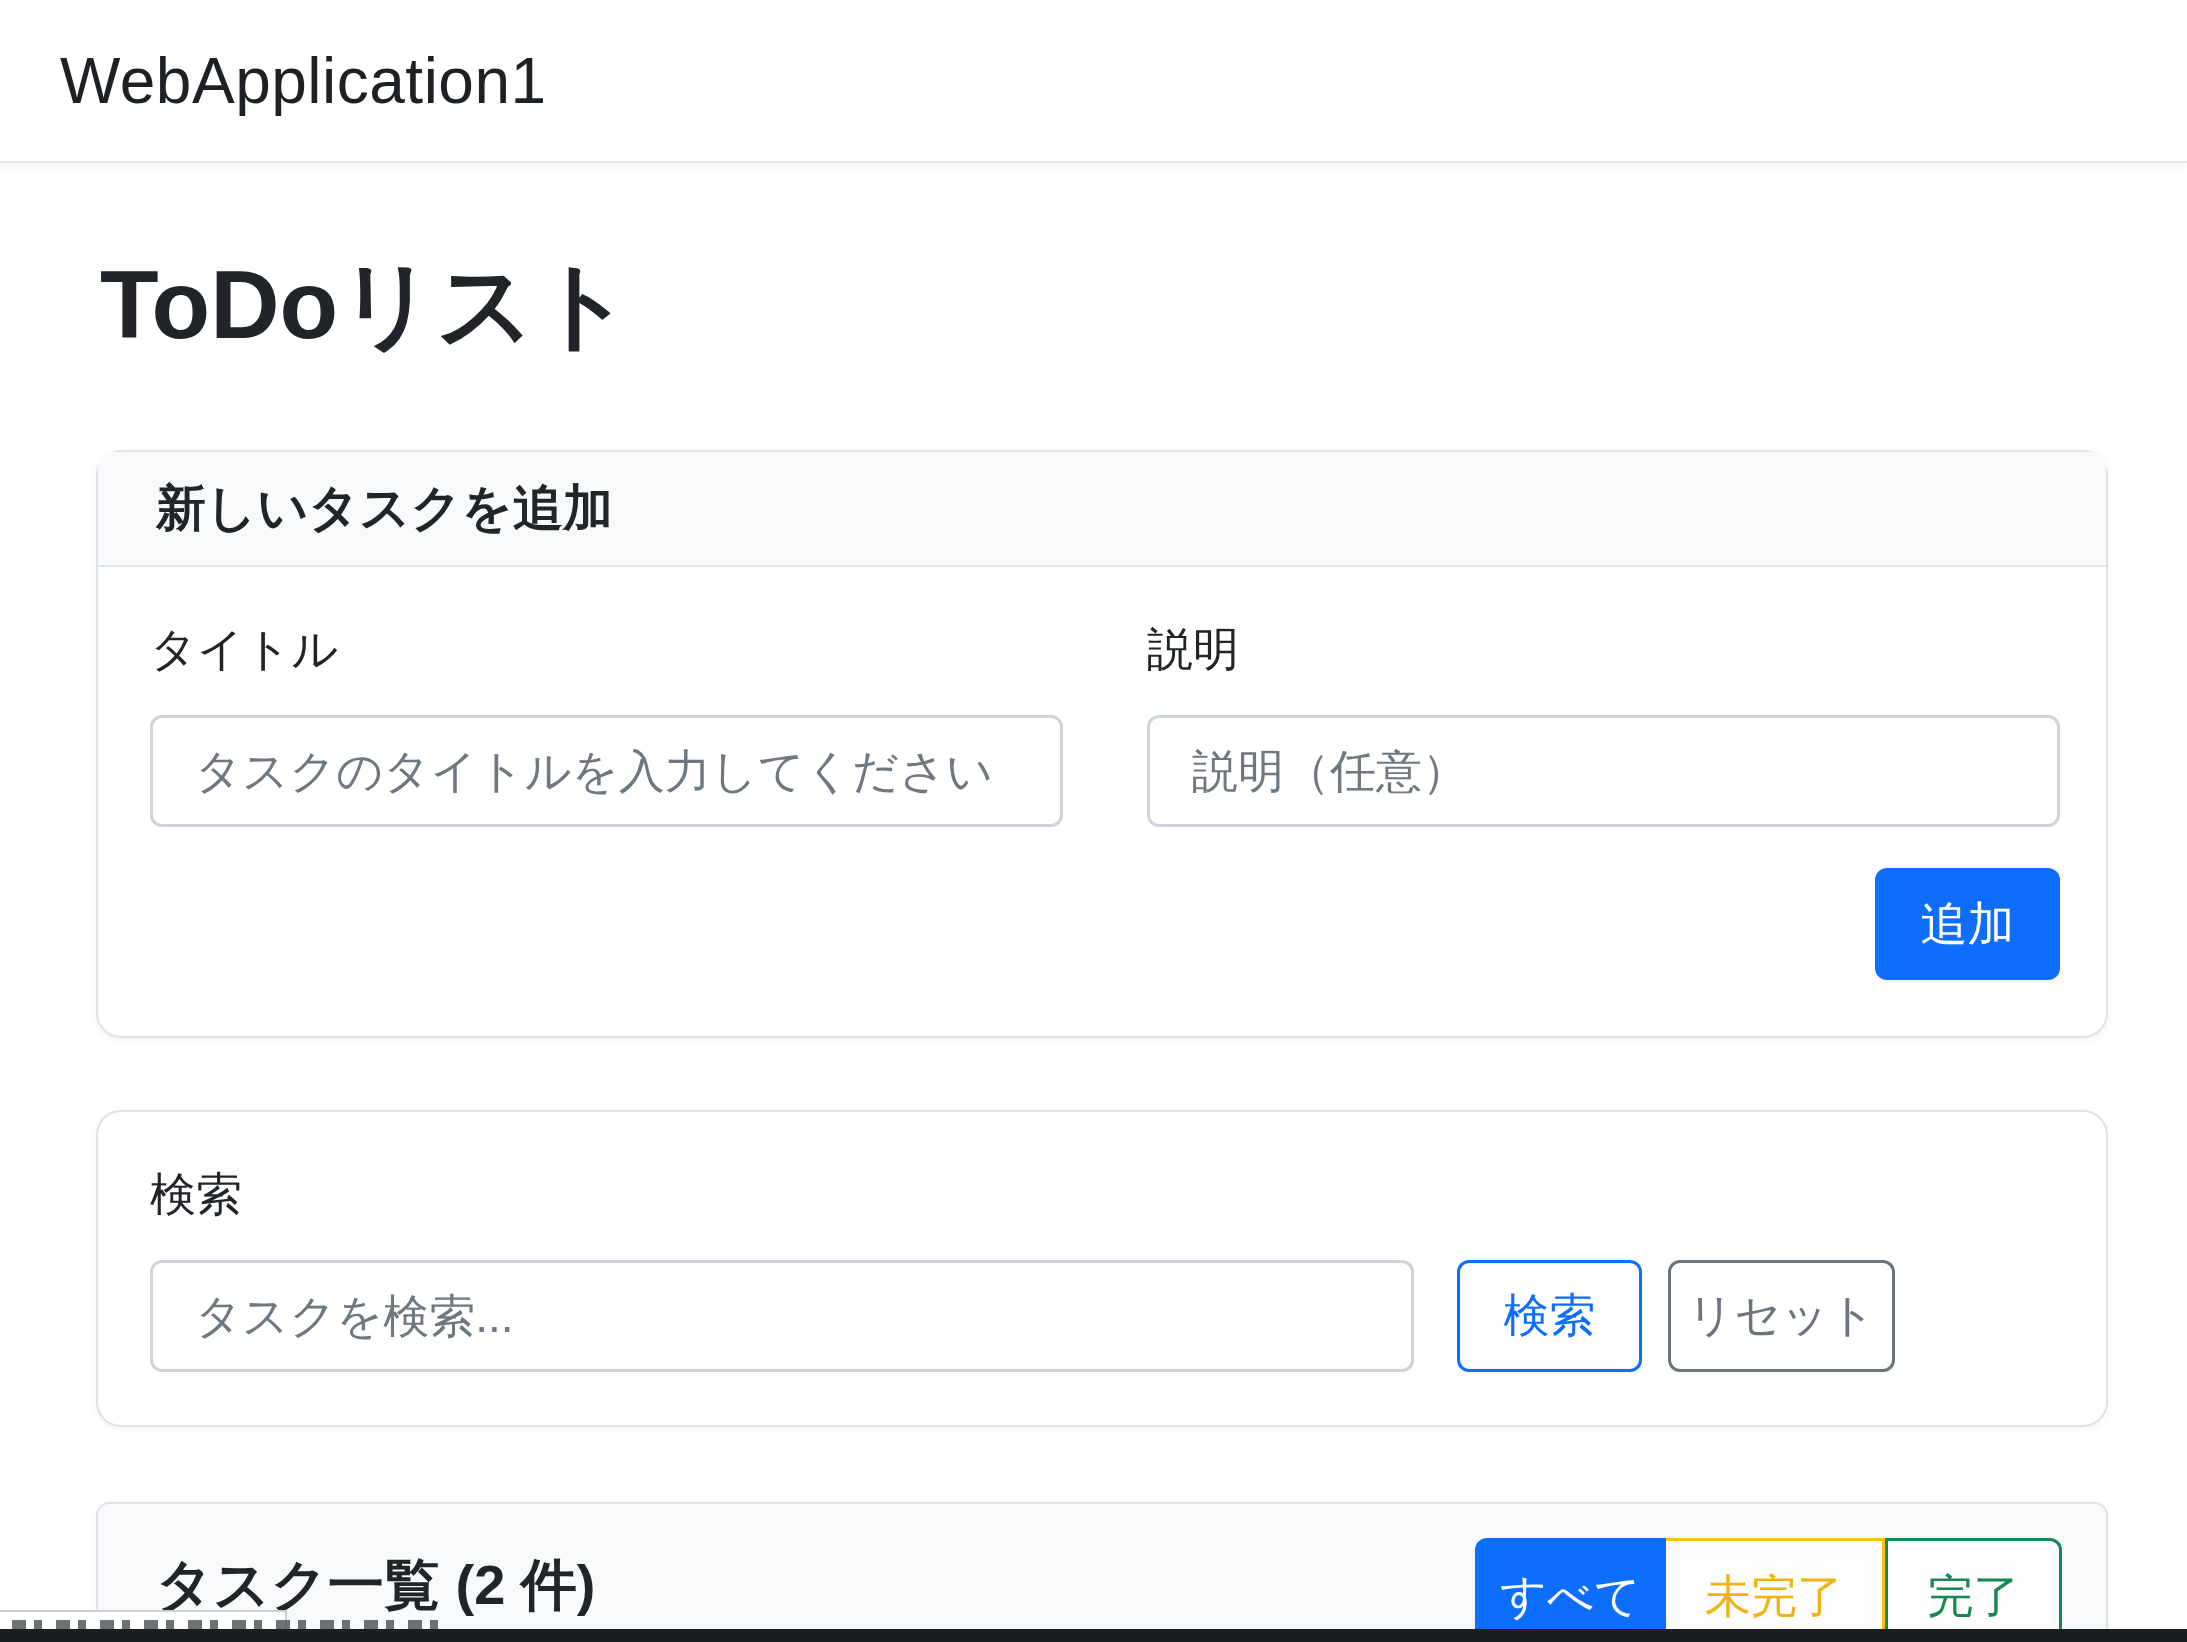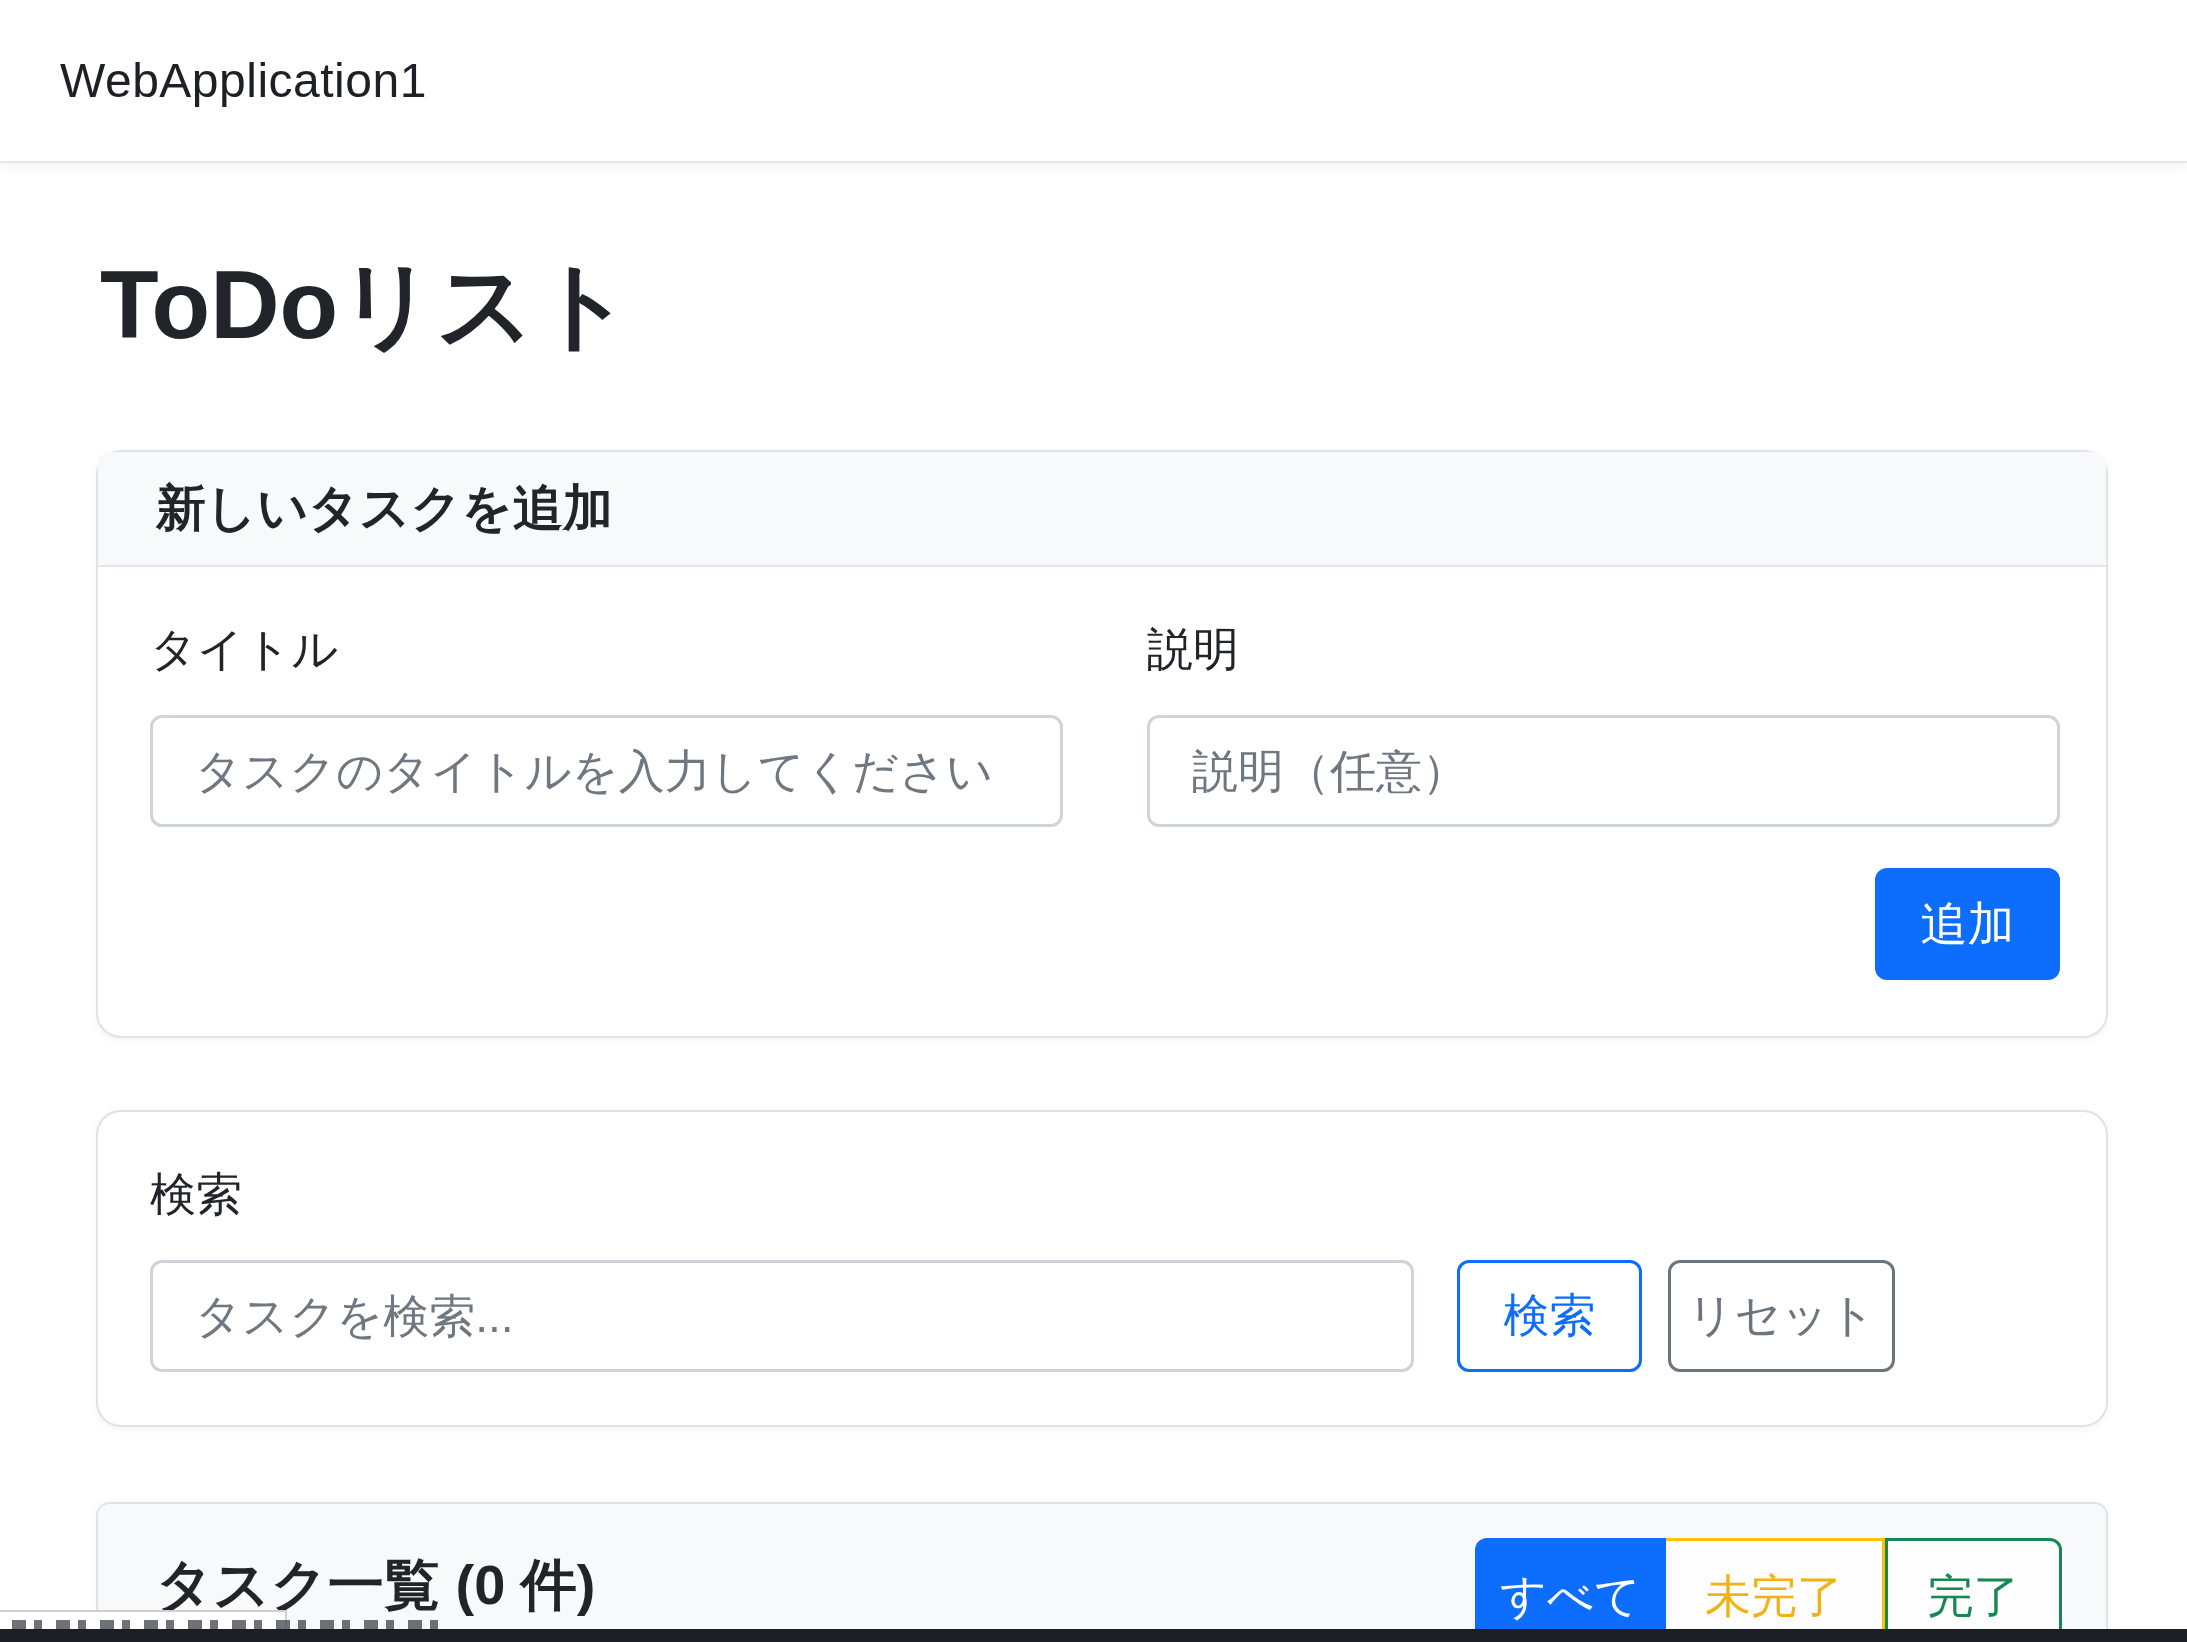--- a/index.html
+++ b/index.html
@@ -10,21 +10,21 @@
   }
   #page { position:relative; width:2187px; height:1642px; overflow:hidden; background:#fff; }
 
   
   .navbar {
     position:absolute; left:0; top:0; width:2187px; height:163px;
     background:#ffffff; border-bottom:2px solid #e7e7e7;
     box-shadow:0 6px 10px rgba(0,0,0,0.04);
     display:flex; align-items:center; padding:0 60px; z-index:5;
   }
-  .brand { font-size:48px; color:#1d2125; letter-spacing:0.5px; text-decoration:none; cursor:pointer; }
+  .brand { font-size:64px; color:#1d2125; letter-spacing:0.5px; text-decoration:none; cursor:pointer; }
   .nav-links { display:flex; align-items:center; margin-left:30px; }
   .nav-link { font-size:47px; color:#22262a; padding:0 22px; text-decoration:none; cursor:pointer; }
 
   
   .page-title {
     position:absolute; left:100px; top:252px;
     font-size:96px; font-weight:700; color:#212529; line-height:1.1;
   }
 
   
@@ -140,21 +140,21 @@
       <div class="search-row">
         <input class="text-input search-input" type="text" placeholder="タスクを検索..." style="">
         <button class="btn btn-outline-primary">検索</button>
         <button class="btn btn-outline-secondary">リセット</button>
       </div>
     </div>
   </section>
 
   <section class="card" id="card-list">
     <div class="list-header">
-      <div class="list-title">タスク一覧 (0 件)</div>
+      <div class="list-title">タスク一覧 (2 件)</div>
       <div class="filter-group">
         <button class="filter-btn filter-all">すべて</button>
         <button class="filter-btn filter-open">未完了</button>
         <button class="filter-btn filter-done">完了</button>
       </div>
     </div>
   </section>
 
   <div class="status-tooltip">
     <div class="clipped-text"></div>

